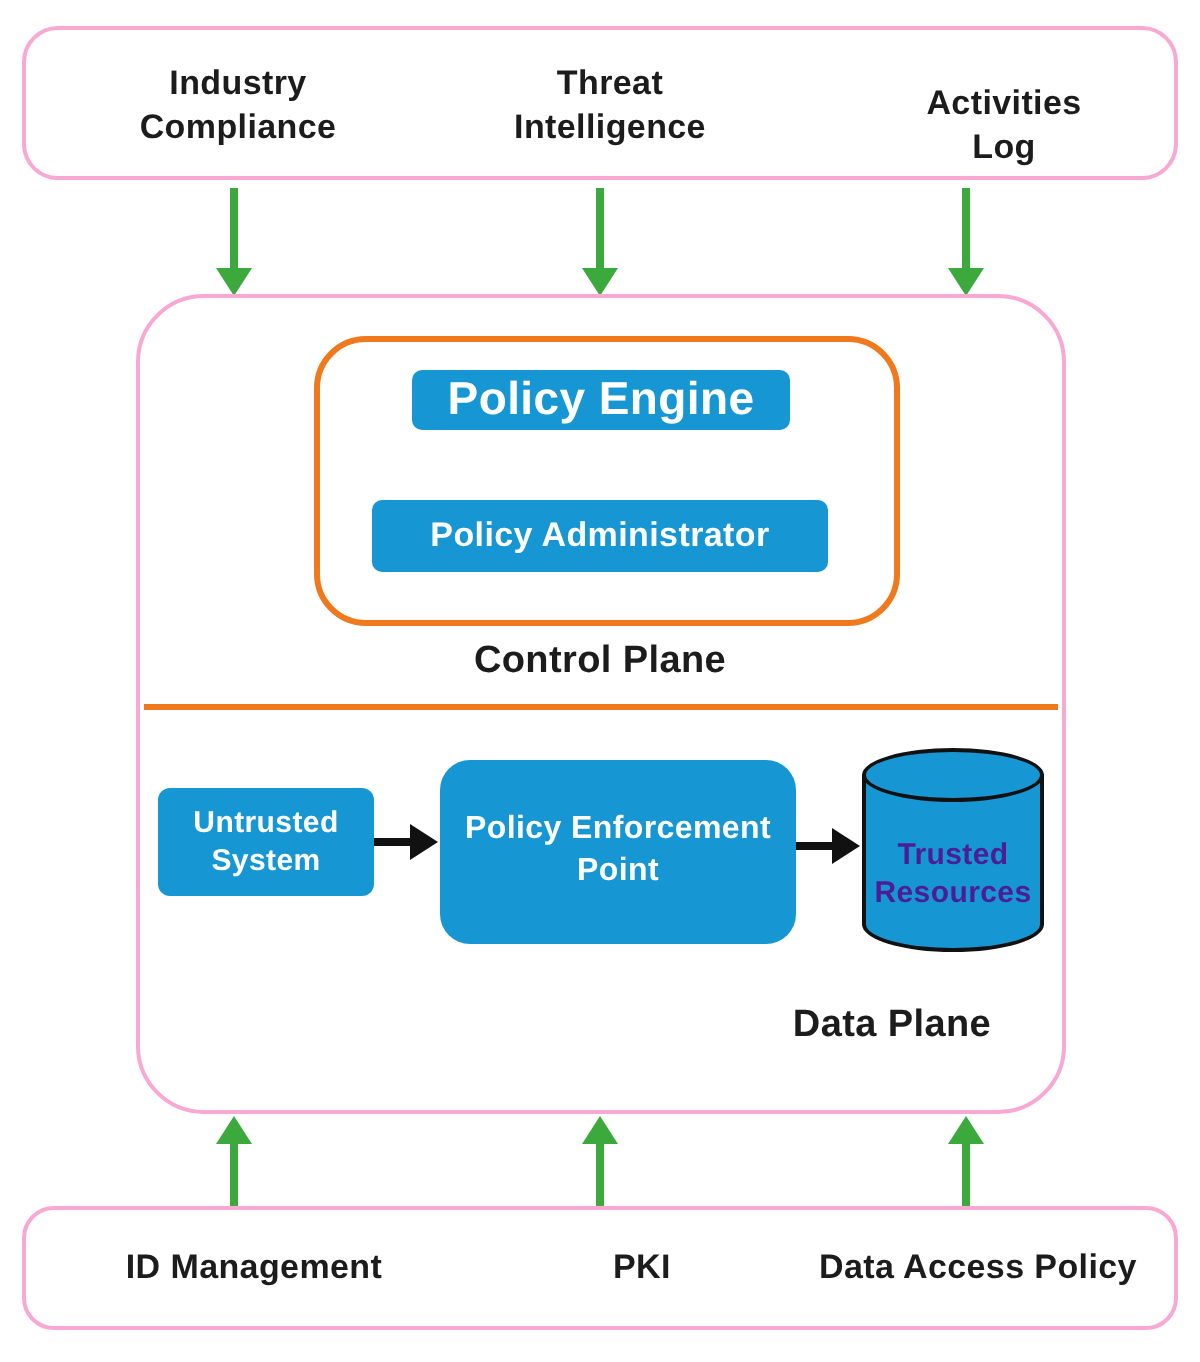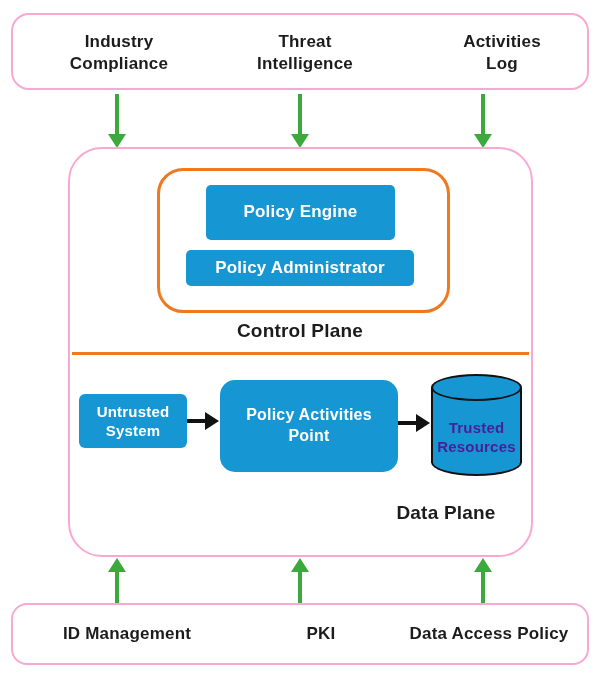--- a/index.html
+++ b/index.html
@@ -28,21 +28,21 @@
   .plane-lbl{
     position:absolute;transform:translateX(-50%);
     color:#1c1c1c;font-weight:700;font-size:19px;letter-spacing:.2px;white-space:nowrap;
   }
   
   .bluebox{
     position:absolute;box-sizing:border-box;background:#1697d4;color:#ffffff;
     font-weight:700;text-align:center;display:flex;align-items:center;justify-content:center;
     white-space:pre-line;letter-spacing:.2px;line-height:1.3;
   }
-  .pe-btn{left:206px;top:185px;width:189px;height:55px;border-radius:5px;font-size:17px;}
+  .pe-btn{left:206px;top:185px;width:189px;height:30px;border-radius:5px;font-size:23px;}
   .pa-btn{left:186px;top:250px;width:228px;height:36px;border-radius:5px;font-size:17px;text-align:center;}
   .untrusted{left:79px;top:394px;width:108px;height:54px;border-radius:6px;font-size:15px;}
   .pep{left:220px;top:380px;width:178px;height:92px;border-radius:15px;font-size:16px;}
   
   .divider{position:absolute;left:72px;top:352px;width:457px;height:3px;background:#f0791e;}
   
   .g-shaft{position:absolute;width:4px;background:#3ba93c;}
   .g-head-down{
     position:absolute;width:0;height:0;
     border-left:9px solid transparent;border-right:9px solid transparent;
@@ -81,21 +81,21 @@
 </head>
 <body>
 
 <div class="canvas">
 
   <div class="obox top-box">
     <div class="lbl" style="left:106px;top:38px;">Industry
 Compliance</div>
     <div class="lbl" style="left:292px;top:38px;">Threat
 Intelligence</div>
-    <div class="lbl" style="left:489px;top:38px;">Activities
+    <div class="lbl" style="left:489px;top:48px;">Activities
 Log</div>
   </div>
 
   <div>
     <div class="g-shaft" style="left:115px;top:94px;height:42px;"></div>
     <div class="g-head-down" style="left:108px;top:134px;"></div>
   </div>
   <div>
     <div class="g-shaft" style="left:298px;top:94px;height:42px;"></div>
     <div class="g-head-down" style="left:291px;top:134px;"></div>
@@ -115,21 +115,21 @@
   <div class="divider"></div>
 
   <div class="bluebox untrusted">Untrusted
 System</div>
 
   <div>
     <div class="b-shaft" style="left:187px;top:419px;width:20px;"></div>
     <div class="b-head" style="left:205px;top:412px;"></div>
   </div>
 
-  <div class="bluebox pep">Policy Activities
+  <div class="bluebox pep">Policy Enforcement
 Point</div>
 
   <div>
     <div class="b-shaft" style="left:398px;top:421px;width:20px;"></div>
     <div class="b-head" style="left:416px;top:414px;"></div>
   </div>
 
   <div class="cyl">
     <div class="cyl-body"></div>
     <div class="cyl-top"></div>

